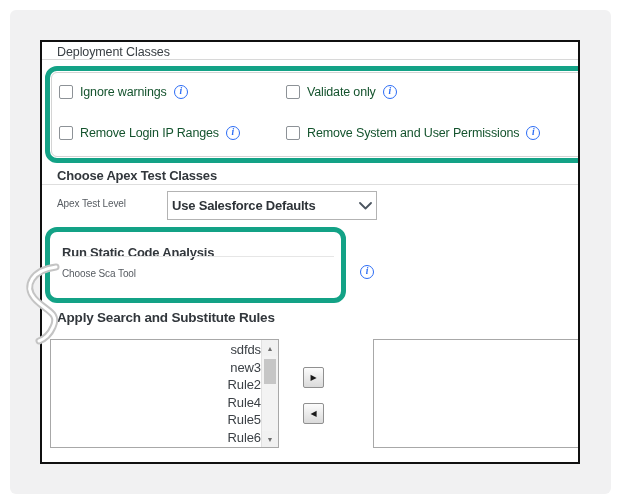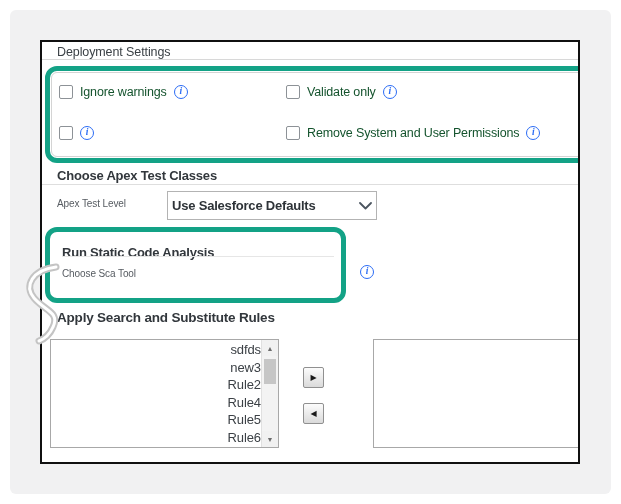--- a/index.html
+++ b/index.html
@@ -82,40 +82,41 @@
 
   .curl{position:absolute;left:18px;top:260px;pointer-events:none;}
 </style>
 </head>
 <body>
 
 <div class="stage">
   <div class="backdrop"></div>
 
   <div class="panel">
-    <div class="panel-title">Deployment Settings</div>
+    <div class="panel-title">Deployment Classes</div>
     <div class="divider divider-title"></div>
 
     <div class="teal-box teal-box-1">
       <div class="inner-gray"></div>
     </div>
 
     <div class="cb-grid">
       <div class="cb-item">
         <span class="cb"></span>
         <span class="cb-label">Ignore warnings</span>
         <span class="info">i</span>
       </div>
       <div class="cb-item">
         <span class="cb"></span>
         <span class="cb-label">Validate only</span>
         <span class="info">i</span>
       </div>
       <div class="cb-item">
         <span class="cb"></span>
+        <span class="cb-label">Remove Login IP Ranges</span>
         <span class="info">i</span>
       </div>
       <div class="cb-item">
         <span class="cb"></span>
         <span class="cb-label">Remove System and User Permissions</span>
         <span class="info">i</span>
       </div>
     </div>
 
     <div class="sec-heading apex-heading">Choose Apex Test Classes</div>

